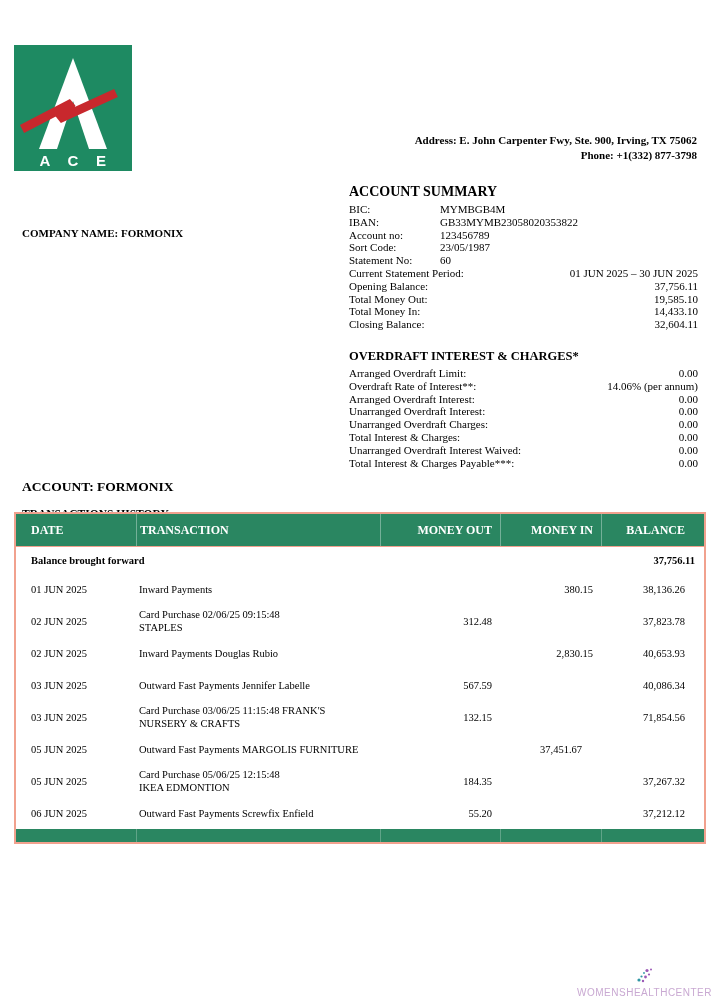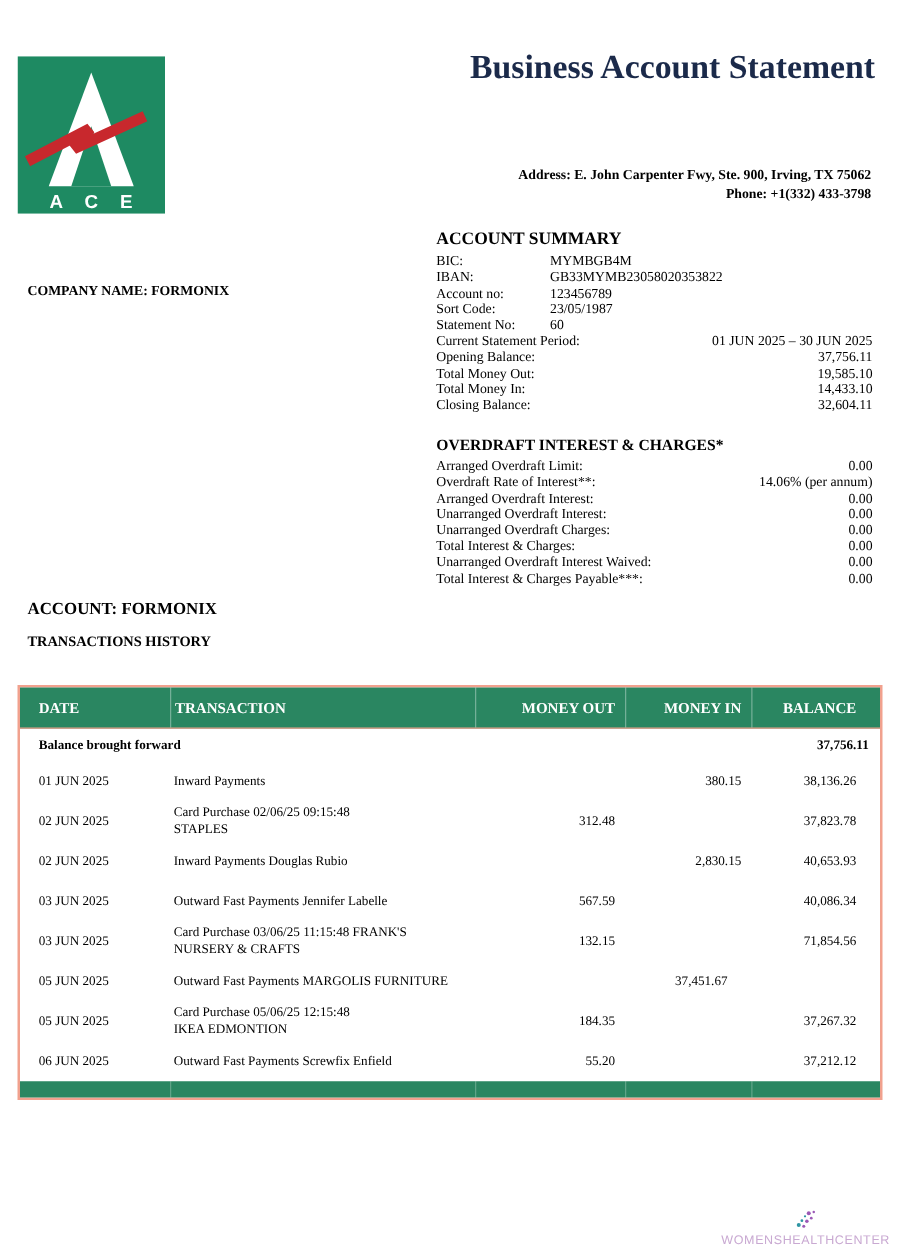--- a/index.html
+++ b/index.html
@@ -28,21 +28,21 @@
   .kv-row{display:flex;font-size:11px;line-height:12.8px;}
   .kv-label{white-space:nowrap;}
   .w-fixed{width:91px;flex:0 0 91px;}
   .kv-right{margin-left:auto;text-align:right;}
 
   
   .account-heading{position:absolute;left:22px;top:479px;margin:0;font-size:13.5px;font-weight:bold;}
   .tx-heading{position:absolute;left:22px;top:508px;margin:0;font-size:11.5px;font-weight:bold;}
 
   
-  .tx-table{position:absolute;left:14px;top:548px;width:692px;box-sizing:border-box;
+  .tx-table{position:absolute;left:14px;top:512px;width:692px;box-sizing:border-box;
             border:2px solid #F1A18E;background:#fff;}
   .t-grid{display:grid;grid-template-columns:120px 244px 120px 101px 1fr;}
   .t-header{background:#2A8661;height:33px;border-bottom:1px solid #F1A18E;box-sizing:border-box;}
   .th{display:flex;align-items:center;color:#fff;font-weight:bold;font-size:12px;}
   .th + .th{border-left:1px solid rgba(255,255,255,0.35);}
   .c-date{padding-left:15px;}
   .c-tx{padding-left:3px;}
   .c-out,.c-in{justify-content:flex-end;padding-right:8px;text-align:right;}
   .c-bal{justify-content:flex-end;padding-right:19px;text-align:right;}
   .bbf-row{display:flex;align-items:center;height:26px;font-size:10.5px;font-weight:bold;}
@@ -71,24 +71,23 @@
       <rect x="0" y="0" width="118" height="126" fill="#1E8A62"></rect>
       <polygon points="59,13 25,104 93,104" fill="#ffffff"></polygon>
       <polygon points="59,56 43,104 75,104" fill="#1E8A62"></polygon>
       <path d="M8,84 L58,58 L45,74 L102,48" fill="none" stroke="#C8282D" stroke-width="9" stroke-linejoin="miter"></path>
       <text x="31" y="121" text-anchor="middle" fill="#ffffff" font-family="Liberation Sans, sans-serif" font-size="15" font-weight="bold">A</text>
       <text x="59" y="121" text-anchor="middle" fill="#ffffff" font-family="Liberation Sans, sans-serif" font-size="15" font-weight="bold">C</text>
       <text x="87" y="121" text-anchor="middle" fill="#ffffff" font-family="Liberation Sans, sans-serif" font-size="15" font-weight="bold">E</text>
     </svg>
   </div>
 
-  <h1 class="title">Business Account Statement</h1>
   <div class="bank-addr">
     <div>Address: E. John Carpenter Fwy, Ste. 900, Irving, TX 75062</div>
-    <div>Phone:  +1(332) 433-3798</div>
+    <div>Phone:  +1(332) 877-3798</div>
   </div>
 
   <div class="company">
     <div>COMPANY NAME: FORMONIX</div>
   </div>
 
   <div class="summary">
     <h2 class="section-heading">ACCOUNT SUMMARY</h2>
     <div>
         <div class="kv-row">

